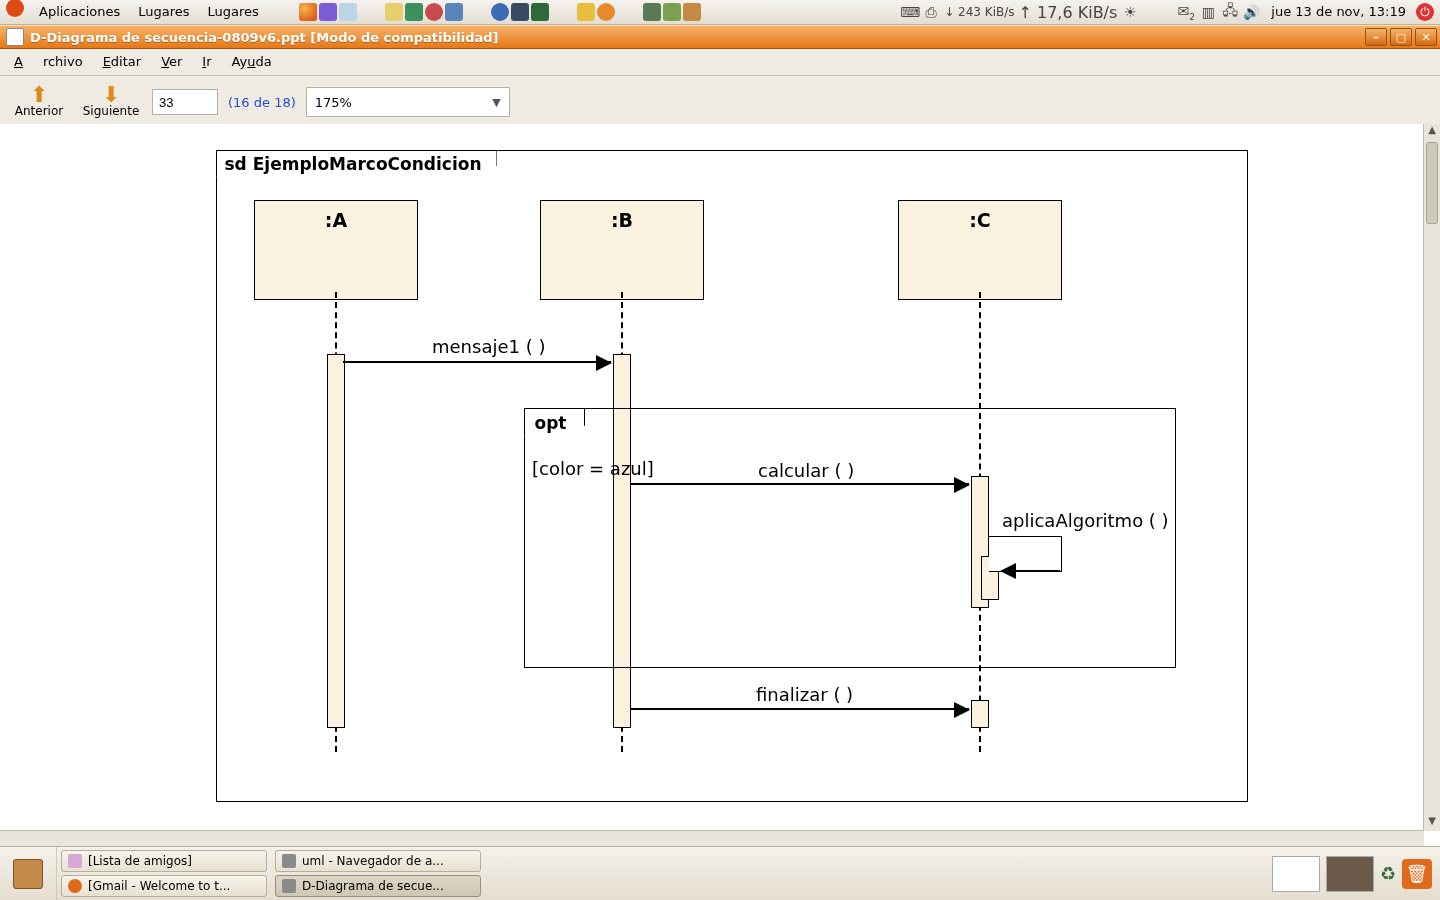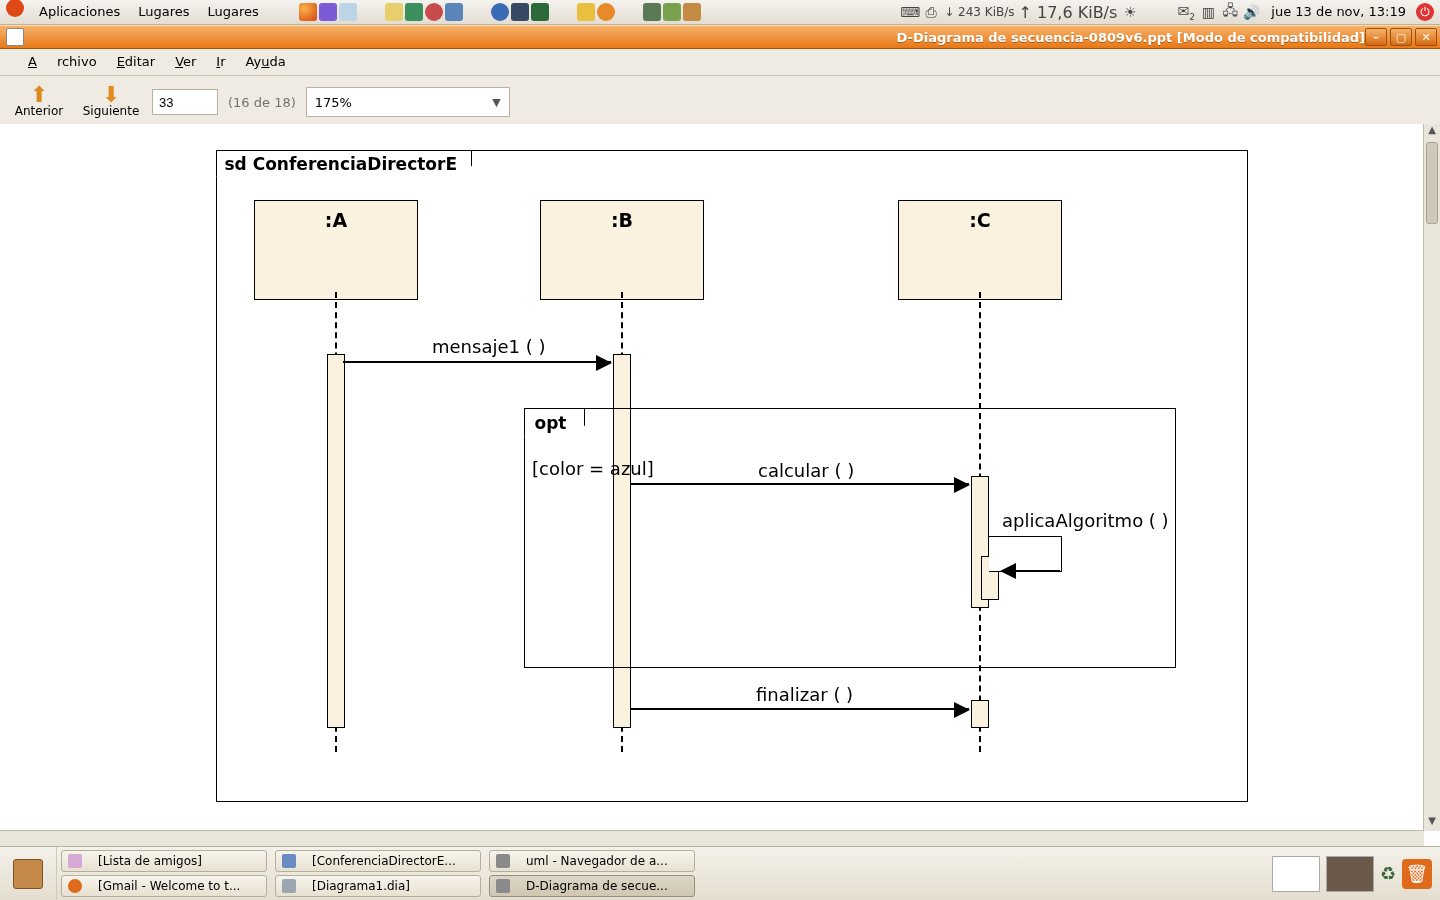--- a/index.html
+++ b/index.html
@@ -11,33 +11,33 @@
   .menu-text{padding:0 9px;line-height:24px}
   .grow{flex:1}
   .tray{display:flex;align-items:center;gap:4px;padding:0 6px}
   .tray .glyph{width:18px;text-align:center;font-size:14px;color:#444}
   .power-btn{width:18px;height:18px;border-radius:9px;background:#d33;color:#fff;display:inline-flex;align-items:center;justify-content:center;font-size:12px}
   
   .app-ico{width:18px;height:18px;border-radius:3px;display:inline-block}
   
   #title-bar{height:22px;background:linear-gradient(#f6b36b,#e77817);border-top:1px solid #ffd9a8;border-bottom:1px solid #a9540b;display:flex;align-items:center;color:#fff;font-weight:bold}
   #title-bar .doc-ico{width:16px;height:16px;margin:0 6px;background:#fff;border:1px solid #888;border-radius:2px}
-  #title-bar .title{flex:1;text-align:right;text-shadow:0 1px 0 rgba(0,0,0,.3)}
+  #title-bar .title{flex:1;text-align:left;text-shadow:0 1px 0 rgba(0,0,0,.3)}
   #title-bar .win-btn{width:20px;height:16px;margin-right:3px;background:linear-gradient(#f6b36b,#d66a0f);border:1px solid #9c4d09;border-radius:2px;color:#fff;display:inline-flex;align-items:center;justify-content:center;font-size:11px;font-weight:bold}
   
-  #menu-bar{height:26px;background:#efebe2;border-bottom:1px solid #c9c3b4;display:flex;align-items:flex-end;padding:0 18px}
+  #menu-bar{height:26px;background:#efebe2;border-bottom:1px solid #c9c3b4;display:flex;align-items:flex-end;padding:0 4px}
   #menu-bar span{padding:0 10px;line-height:26px}
   #menu-bar u{text-decoration:underline}
   
   #toolbar{height:52px;background:#efebe2;border-bottom:1px solid #c9c3b4;display:flex;align-items:center;padding:0 8px;gap:10px}
   .tb-btn{display:flex;flex-direction:column;align-items:center;justify-content:center;width:62px;height:46px;font-size:12px}
   .arrow-up,.arrow-down{font-size:22px;line-height:18px}
   .arrow-up{color:#d98a1f}.arrow-down{color:#e28a1f}
   .page-input{width:52px;height:24px;border:1px solid #b8b2a2;background:#fff;text-align:left;padding:0 6px;font-size:13px}
-  .page-of{font-size:13px;color:#737373}
+  .page-of{font-size:13px;color:#1d4ed8}
   .zoom-combo{width:186px;height:28px;border:1px solid #b8b2a2;background:#fff;display:flex;align-items:center;justify-content:space-between;padding:0 8px}
   .zoom-combo .caret{font-size:11px;color:#555}
   
   #viewport{position:absolute;top:124px;left:0;right:0;bottom:53px;background:#fff}
   #viewport .hscroll{position:absolute;left:0;right:16px;bottom:0;height:16px;background:#e9e5da;border-top:1px solid #c2bcab}
   #viewport .vscroll{position:absolute;top:0;bottom:16px;right:0;width:16px;background:#e9e5da;border-left:1px solid #c2bcab}
   #viewport .vscroll .thumb{position:absolute;top:18px;left:2px;right:2px;height:80px;background:#cfc9b9;border:1px solid #a8a290;border-radius:3px}
   #viewport .vscroll .arr{position:absolute;left:0;right:0;height:16px;text-align:center;font-size:10px;color:#555}
   #canvas{position:absolute;inset:4px 18px 18px 6px}
   
@@ -48,21 +48,21 @@
   .activation{position:absolute;width:16px;border:1.5px solid #000;background:#faf1df}
   .msg-line{position:absolute;height:0;border-top:2px solid #000}
   .msg-line .head{position:absolute;right:-1px;top:-8px;width:0;height:0;border-left:16px solid #000;border-top:8px solid transparent;border-bottom:8px solid transparent}
   .msg-label{position:absolute;font-size:18px}
   .self-box{position:absolute;border:1.5px solid #000;border-left:none;background:#fff;height:34px}
   .self-arrow{position:absolute}
   
   #bottom-panel{position:absolute;left:0;right:0;bottom:0;height:53px;background:linear-gradient(#f4f1ea,#e4decf);border-top:1px solid #b9b29e;display:flex;align-items:stretch}
   #bottom-panel .show-desktop{width:56px;display:flex;align-items:center;justify-content:center;border-right:1px solid #cfc9b9}
   .task-col{display:flex;flex-direction:column;justify-content:center;gap:3px;padding:3px 4px}
-  .task{width:192px;height:21px;border:1px solid #b5ae9b;background:linear-gradient(#f7f4ec,#e7e1d1);border-radius:3px;display:flex;align-items:center;gap:16px;padding:0 6px;font-size:12px;overflow:hidden;white-space:nowrap;text-overflow:ellipsis}
+  .task{width:192px;height:21px;border:1px solid #b5ae9b;background:linear-gradient(#f7f4ec,#e7e1d1);border-radius:3px;display:flex;align-items:center;gap:6px;padding:0 6px;font-size:12px;overflow:hidden;white-space:nowrap;text-overflow:ellipsis}
   .task.active{background:linear-gradient(#ddd6c4,#cfc7b3);border-color:#968f7b}
   .task .tico{width:14px;height:14px;border-radius:2px;flex:0 0 14px}
   #bottom-panel .right{margin-left:auto;display:flex;align-items:center;gap:6px;padding:0 8px}
   .ws{width:46px;height:34px;border:1px solid #aaa;background:#6b5a4a}
   .ws.active{background:#fff}
   .trash{width:30px;height:30px;border-radius:4px;background:#e06a1c;display:flex;align-items:center;justify-content:center;color:#fff;font-size:18px}
 </style>
 </head>
 <body>
 
@@ -169,21 +169,21 @@
   <div class="zoom-combo">
     <span>175%</span>
     <span class="caret">▼</span>
   </div>
 </div>
 
 <div id="viewport">
   <div id="canvas">
 
     <div class="frame" style="left:210px;top:22px;width:1030px;height:650px">
-      <div class="tab">sd  ConferenciaDirectorE</div>
+      <div class="tab">sd  EjemploMarcoCondicion</div>
     </div>
 
     <div class="lifeline-head" style="left:248px;top:72px;width:162px;height:90px">:A</div>
     <div class="lifeline-head" style="left:534px;top:72px;width:162px;height:90px">:B</div>
     <div class="lifeline-head" style="left:892px;top:72px;width:162px;height:90px">:C</div>
 
     <div class="lifeline-dash" style="left:329px;top:164px;height:460px"></div>
     <div class="lifeline-dash" style="left:615px;top:164px;height:460px"></div>
     <div class="lifeline-dash" style="left:973px;top:164px;height:460px"></div>
 
@@ -240,30 +240,20 @@
         <span class="tico" style="background:#d6a8d6"></span>
         <span>[Lista de amigos]</span>
       </div>
     <div class="task">
         <span class="tico" style="background:#e06a1c;border-radius:7px"></span>
         <span>[Gmail - Welcome to t...</span>
       </div>
   </div>
   <div class="task-col">
     <div class="task">
-        <span class="tico" style="background:#6a8ac2"></span>
-        <span>[ConferenciaDirectorE...</span>
-      </div>
-    <div class="task">
-        <span class="tico" style="background:#9aa6b2"></span>
-        <span>[Diagrama1.dia]</span>
-      </div>
-  </div>
-  <div class="task-col">
-    <div class="task">
         <span class="tico" style="background:#8a8a8a"></span>
         <span>uml - Navegador de a...</span>
       </div>
     <div class="task active">
         <span class="tico" style="background:#8a8a8a"></span>
         <span>D-Diagrama de secue...</span>
       </div>
   </div>
   <div class="right">
     <div class="ws active"></div>

